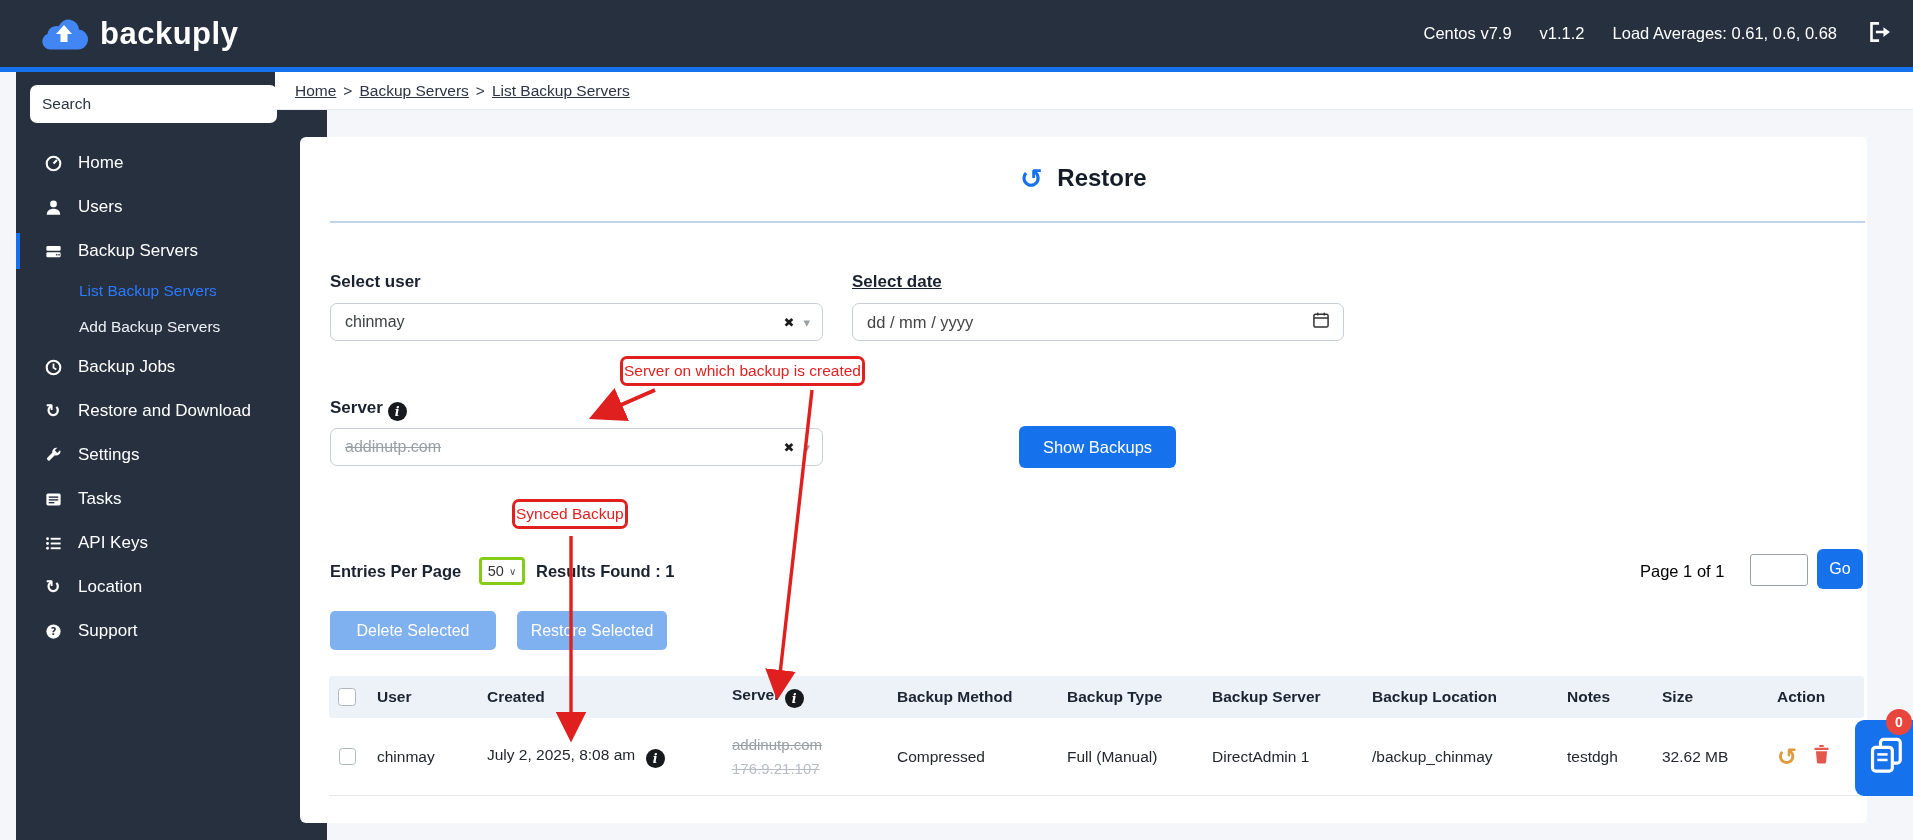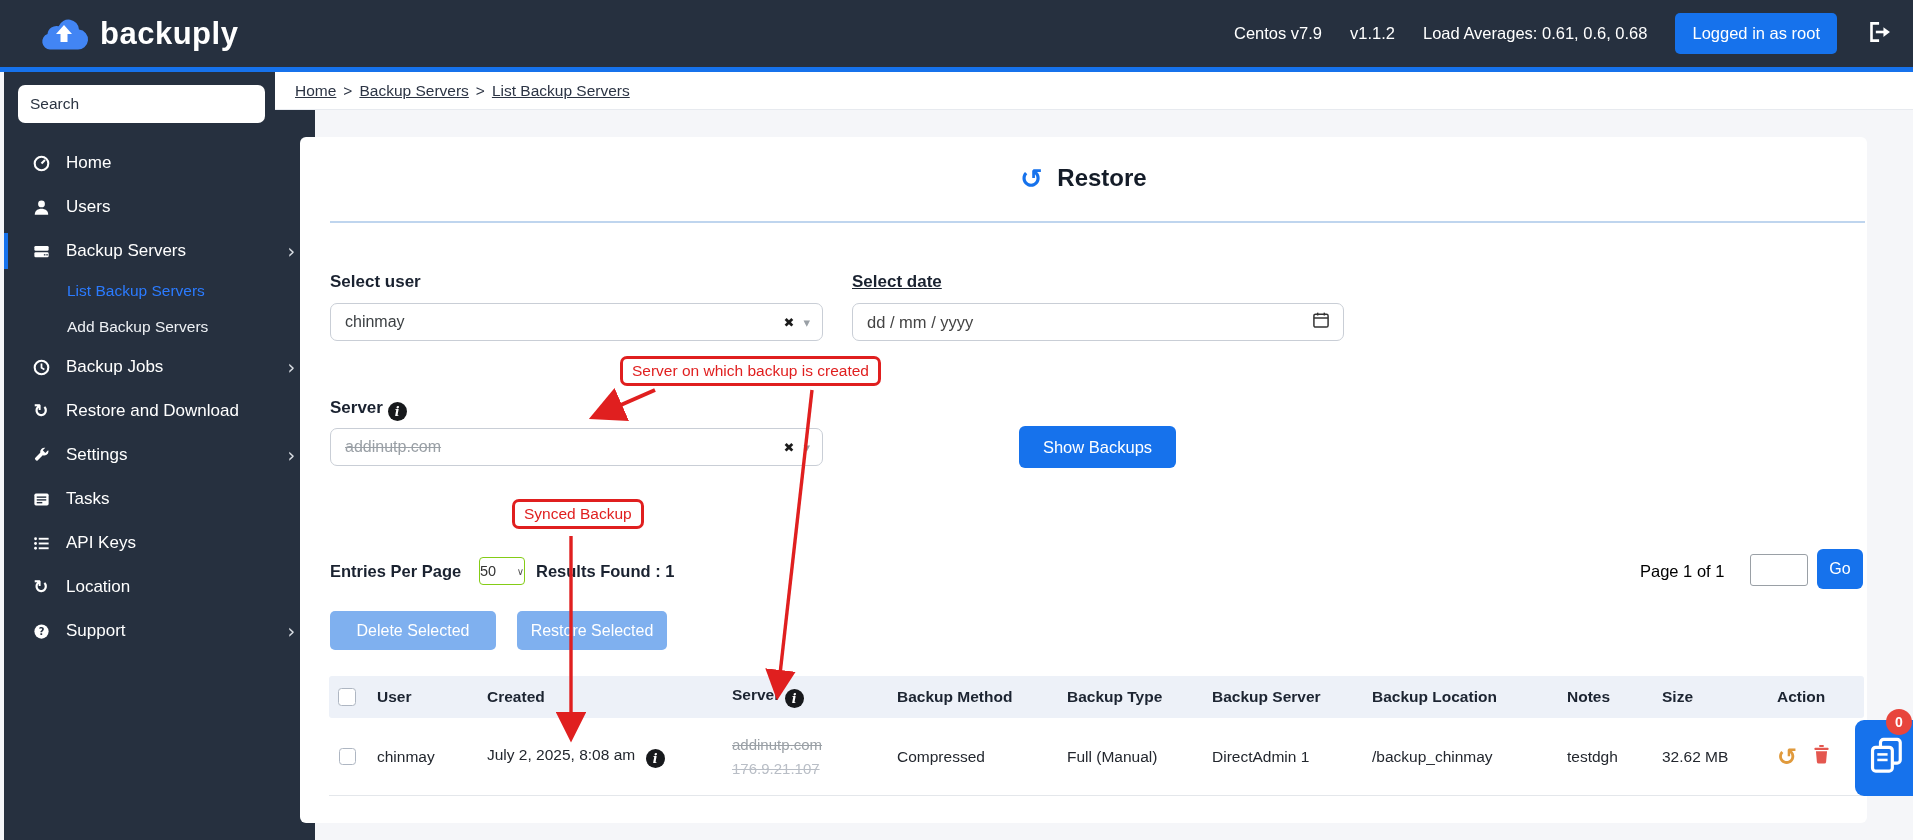--- a/index.html
+++ b/index.html
@@ -10,21 +10,21 @@
   .topbar { position:absolute; left:0; top:0; width:1913px; height:67px; background:#26303f;
             display:flex; align-items:center; justify-content:space-between; padding:0 22px 0 38px; }
   .brand { display:flex; align-items:center; gap:10px; }
   .brand-name { color:#fff; font-size:31px; font-weight:700; letter-spacing:.5px; }
   .topbar-right { display:flex; align-items:center; gap:28px; color:#fff; font-size:16.5px; }
   .login-btn { background:#1672ec; color:#fff; border:none; border-radius:5px; padding:11px 17px;
                font-size:16.5px; font-family:inherit; cursor:pointer; }
   .blue-strip { position:absolute; left:0; top:67px; width:1913px; height:5px; background:#1672ec; }
 
   
-  .sidebar { position:absolute; left:4px; top:72px; width:311px; height:768px; background:#26303f; }
+  .sidebar { position:absolute; left:16px; top:72px; width:311px; height:768px; background:#26303f; }
   .search-wrap { padding:13px 14px 0 14px; }
   .search-input { width:247px; height:38px; border:none; border-radius:7px; padding:0 12px;
                   font-size:15.5px; font-family:inherit; color:#2b3442; outline:none; }
   .search-input::placeholder { color:#2b3442; opacity:1; }
   .nav { margin-top:18px; }
   .nav-item { position:relative; height:44px; display:flex; align-items:center; gap:14px;
               padding-left:26px; color:#fff; font-size:17px; cursor:pointer; }
   .nav-item.sub { height:36px; padding-left:63px; font-size:15.5px; color:#eef1f5; }
   .nav-item.sub.active { color:#2b7bff; }
   .nav-item .ico { width:22px; display:inline-flex; justify-content:center; align-items:center; }
@@ -57,28 +57,28 @@
                  font-family:inherit; font-size:16.5px; cursor:pointer; }
   .soft-btn { position:absolute; background:#7fb0ef; color:#fff; border:none; border-radius:5px;
               font-family:inherit; font-size:16px; cursor:pointer; }
 
   .info-i { display:inline-flex; width:19px; height:19px; border-radius:50%; background:#17191c; color:#fff;
             font-size:12.5px; font-weight:700; font-style:italic; align-items:center; justify-content:center;
             vertical-align:-3px; font-family:"DejaVu Serif", serif; }
 
   
   .annot { position:absolute; background:#fff; border:3px solid #e01f1f; border-radius:7px; color:#e01f1f;
-           font-size:15.5px; padding:3px 9px; z-index:25; white-space:nowrap; }
+           font-size:15.5px; padding:3px 1px; z-index:25; white-space:nowrap; }
   .overlay { position:absolute; left:0; top:0; z-index:30; pointer-events:none; }
 
   
   .bold-txt { position:absolute; font-size:16.5px; font-weight:700; color:#1a2230; }
   .plain-txt { position:absolute; font-size:16.5px; color:#000000; }
-  .mini-select { position:absolute; width:46px; height:28px; border:1px solid #84cc16; border-radius:4px;
-                 background:#fff; display:flex; align-items:center; justify-content:space-between; gap:5px;
+  .mini-select { position:absolute; width:46px; height:28px; border:3px solid #84cc16; border-radius:4px;
+                 background:#fff; display:flex; align-items:center; justify-content:center; gap:5px;
                  font-size:14.5px; color:#333; cursor:pointer; }
   .mini-select .sc { font-family:"DejaVu Sans", sans-serif; font-size:10px; color:#555; }
   .page-input { position:absolute; width:58px; height:32px; border:1px solid #9aa0a6; border-radius:3px;
                 font-size:15px; padding:0 6px; font-family:inherit; }
 
   
   .tbl { position:absolute; left:329px; top:676px; width:1535px; }
   .thead { display:flex; align-items:center; height:42px; background:#edf1f8; border-radius:3px;
            font-size:15.5px; font-weight:700; color:#1c2431; }
   .trow { display:flex; align-items:center; height:78px; border-bottom:1px solid #e4e7eb;
@@ -110,21 +110,20 @@
           <path d="M41 17.5a10.5 10.5 0 0 0-20.3-3.2A9 9 0 0 0 9.5 22 8 8 0 0 0 12 37.5h27a9.5 9.5 0 0 0 2-20z" fill="#4285f4"></path>
           <polygon points="26,13 34,22 29.5,22 29.5,30 22.5,30 22.5,22 18,22" fill="#fff"></polygon>
         </svg>
       </span>
       <span class="brand-name">backuply</span>
     </div>
     <div class="topbar-right">
       <span>Centos v7.9</span>
       <span>v1.1.2</span>
       <span>Load Averages: 0.61, 0.6, 0.68</span>
-      <button class="login-btn">Logged in as root</button>
       <span>
         <svg width="26" height="26" viewBox="0 0 24 24">
           <path d="M13 4H6v16h7" fill="none" stroke="#fff" stroke-width="2.4"></path>
           <line x1="10" y1="12" x2="20" y2="12" stroke="#fff" stroke-width="2.4"></line>
           <polygon points="23,12 17,7.5 17,16.5" fill="#fff"></polygon>
         </svg>
       </span>
     </div>
   </div>
   <div class="blue-strip"></div>

